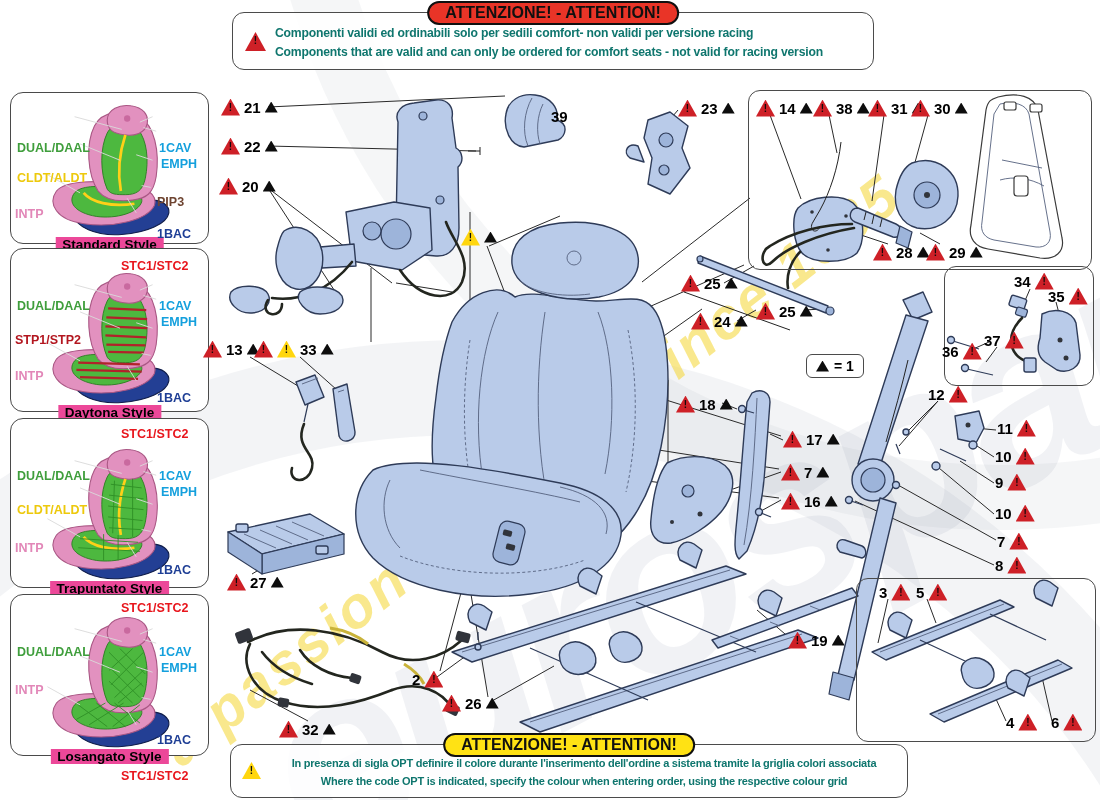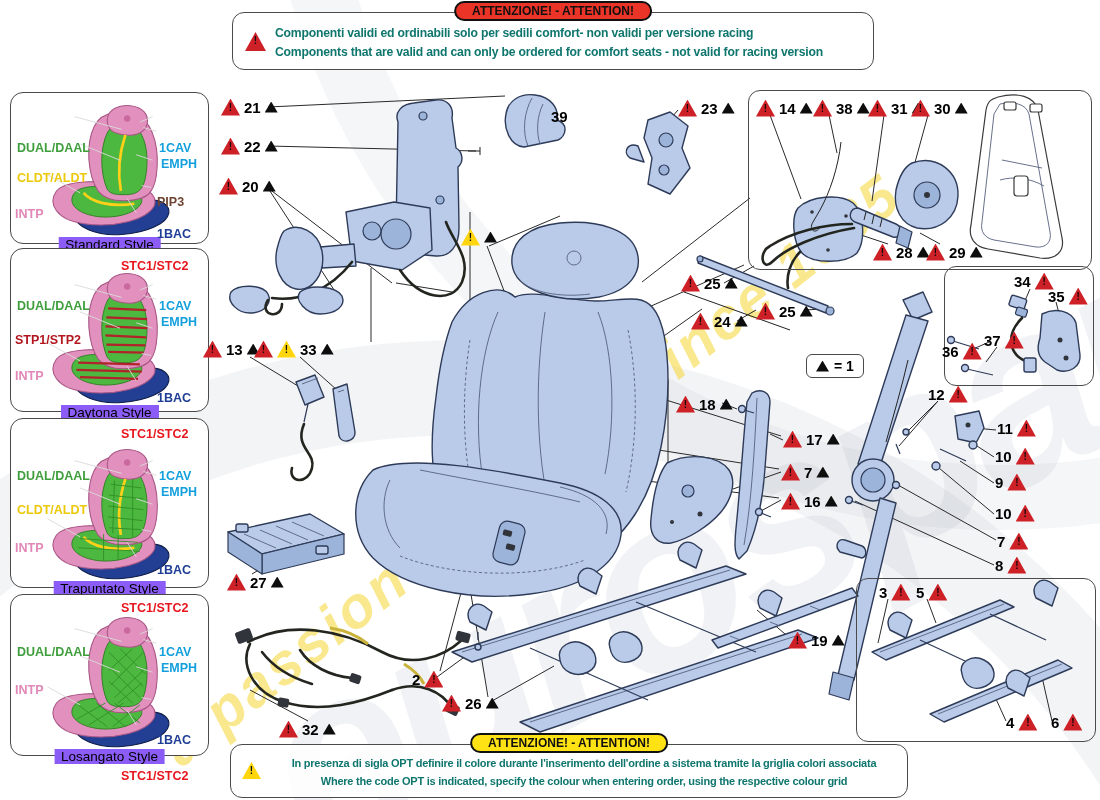--- a/index.html
+++ b/index.html
@@ -12,42 +12,42 @@
   .wm-gray{position:absolute;left:210px;top:660px;transform:rotate(-28deg);transform-origin:0 0;
            font:italic 800 250px "Liberation Sans",sans-serif;color:rgba(120,130,155,.10);
            letter-spacing:-10px;white-space:nowrap;pointer-events:none;}
   .wm-yellow{position:absolute;left:148px;top:726px;transform:rotate(-38deg);transform-origin:0 0;
              font:italic 800 58px "Liberation Sans",sans-serif;color:rgba(244,214,48,.55);
              letter-spacing:3px;white-space:nowrap;pointer-events:none;}
   
   .banner,.part-box{position:absolute;border:1.7px solid #4b4b4b;border-radius:12px;background:transparent;}
   .banner{background:rgba(255,255,255,.85);}
   .pill{position:absolute;top:-12px;left:50%;transform:translateX(-50%);border:2px solid #101010;
-        border-radius:14px;padding:1px 16px;font-weight:700;font-size:12px;white-space:nowrap;color:#101010;}
+        border-radius:14px;padding:1px 16px;font-weight:700;font-size:16px;white-space:nowrap;color:#101010;}
   .pill.red{background:#e93427;}
   .pill.yel{background:#ffe214;}
   .btxt{font-weight:700;color:#0f766e;}
   
   .tri{display:inline-block;position:relative;width:19px;height:17px;flex:0 0 auto;
        clip-path:polygon(50% 0,100% 100%,0 100%);}
   .t-r{background:#ce2027;}
   .t-y{background:#ffd60e;}
   .t-b{width:13px;height:11px;background:#0d0d0d;}
   .tri i{position:absolute;left:0;right:0;top:4px;font-style:normal;font-weight:800;font-size:10px;
          line-height:1;color:#15090a;text-align:center;}
   .t-y i{color:#111;}
   .callout{position:absolute;display:flex;align-items:center;gap:4px;font-weight:700;font-size:15px;
            color:#000;height:18px;}
   .legend{position:absolute;display:flex;align-items:center;gap:5px;border:1.7px solid #4b4b4b;
           border-radius:6px;background:#fff;padding:3px 9px;font-weight:700;font-size:14px;}
   
   .panel{position:absolute;left:10px;width:197px;border:1.8px solid #4a4a4a;border-radius:13px;background:#fff;}
   .panel svg{position:absolute;left:2px;bottom:3px;}
-  .panel-name{position:absolute;left:50%;transform:translateX(-50%);bottom:-9px;background:#8b5cf6;
-              padding:0 7px;font-weight:400;font-size:13.5px;white-space:nowrap;color:#000;}
+  .panel-name{position:absolute;left:50%;transform:translateX(-50%);bottom:-9px;background:#ec4899;
+              padding:0 7px;font-weight:700;font-size:13.5px;white-space:nowrap;color:#000;}
   .plabel{position:absolute;font-weight:700;font-size:12.5px;white-space:nowrap;z-index:3;margin-top:40px;}
   
   .p{fill:#b9cbe9;stroke:#2e3b58;stroke-width:1.4;stroke-linejoin:round;}
   .p2{fill:#9db4da;stroke:#2e3b58;stroke-width:1.2;stroke-linejoin:round;}
   .w{fill:#fff;stroke:#3a3a3a;stroke-width:1.2;stroke-linejoin:round;}
   .ln{stroke:#222;stroke-width:1;fill:none;}
   .cbl{stroke:#23261f;stroke-width:2.6;fill:none;stroke-linecap:round;}
   .sm{stroke:#55617e;stroke-width:.9;fill:none;}
   .dk{fill:#31343b;stroke:none;}
   .usa-t{position:absolute;left:0;right:0;text-align:center;font-weight:700;font-size:13.5px;color:#000;}

